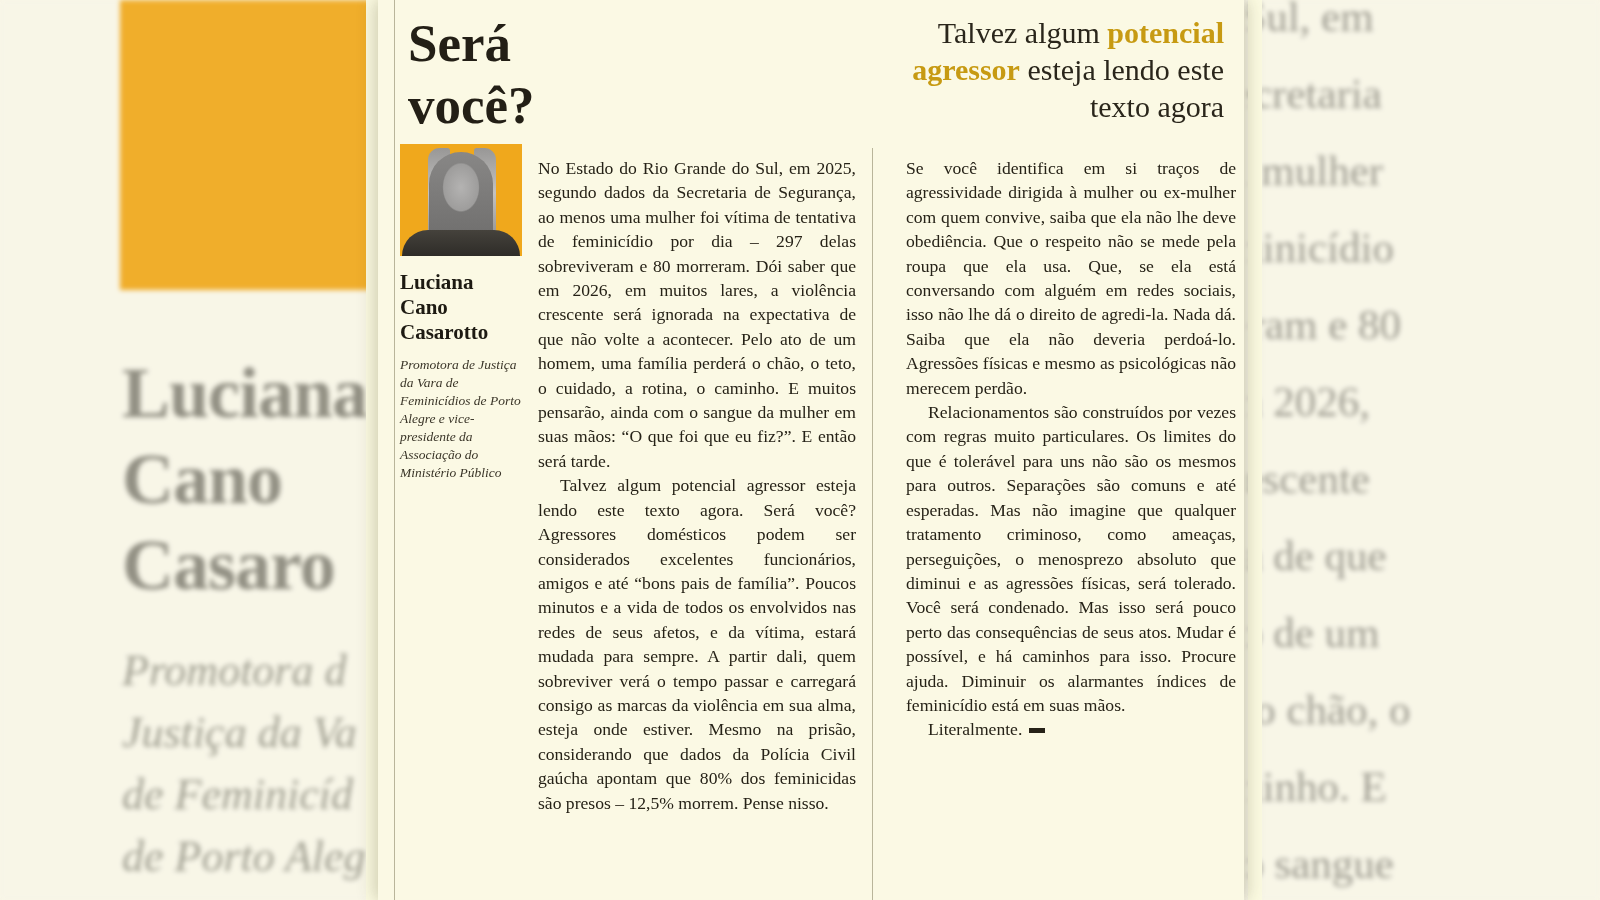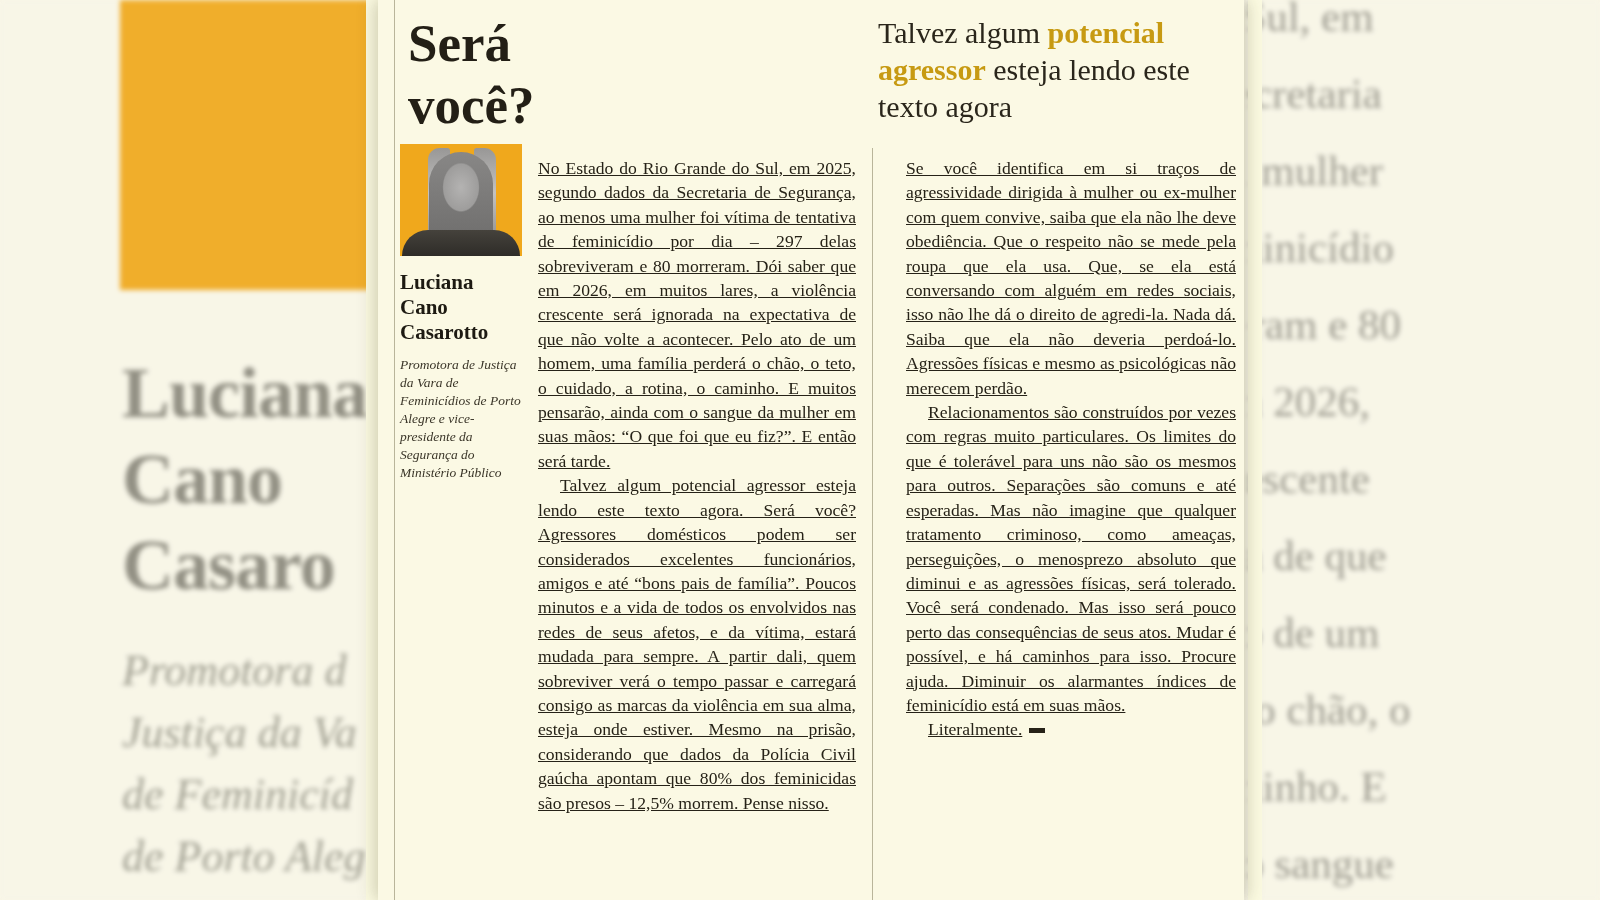--- a/index.html
+++ b/index.html
@@ -118,20 +118,21 @@
     line-height:62px;
     color:#231f16;
     font-family:"Liberation Serif", serif;
   }
 
   
   #pullquote {
     position:absolute;
     left:500px; top:14px;
     width:346px;
+    text-align:right;
     font-size:30px;
     line-height:37px;
     color:#2a261b;
   }
   #pullquote .hl {
     color:#c79a12;
     font-weight:bold;
   }
 
   
@@ -193,21 +194,21 @@
     font-size:17.6px;
     line-height:24.4px;
     color:#262217;
     text-align:justify;
     text-justify:inter-word;
     hyphens:manual;
   }
   #col1 { left:160px; width:318px; }
   #col2 { left:528px; width:330px; }
 
-  .col p { text-indent:0; margin:0;text-decoration:underline; }
+  .col p { text-indent:0; margin:0; }
   .col p + p { text-indent:1.25em; }
 
   .endmark {
     display:inline-block;
     width:16px; height:5px;
     background:#262217;
     margin-left:7px;
     vertical-align:2px;
   }
 </style>
@@ -266,21 +267,21 @@
     </div>
 
     <div id="author">
       <div id="author-photo">
         <div class="hair-l"></div>
         <div class="hair-r"></div>
         <div class="head"></div>
         <div class="shoulders"></div>
       </div>
       <div id="author-name">Luciana Cano Casarotto</div>
-      <div id="author-role">Promotora de Justiça da Vara de Feminicídios de Porto Alegre e vice-presidente da Segurança do Ministério Público</div>
+      <div id="author-role">Promotora de Justiça da Vara de Feminicídios de Porto Alegre e vice-presidente da Associação do Ministério Público</div>
     </div>
 
     <div class="col" id="col1">
       <p>No Estado do Rio Grande do Sul, em 2025, segundo dados da Secretaria de Segurança, ao menos uma mulher foi vítima de tentativa de feminicídio por dia – 297 delas sobreviveram e 80 morreram. Dói saber que em 2026, em muitos lares, a violência crescente será ignorada na expectativa de que não volte a acontecer. Pelo ato de um homem, uma família perderá o chão, o teto, o cuidado, a rotina, o caminho. E muitos pensarão, ainda com o sangue da mulher em suas mãos: “O que foi que eu fiz?”. E então será tarde.</p>
       <p>Talvez algum potencial agressor esteja lendo este texto agora. Será você? Agressores domésticos podem ser considerados excelentes funcionários, amigos e até “bons pais de família”. Poucos minutos e a vida de todos os envolvidos nas redes de seus afetos, e da vítima, estará mudada para sempre. A partir dali, quem sobreviver verá o tempo passar e carregará consigo as marcas da violência em sua alma, esteja onde estiver. Mesmo na prisão, considerando que dados da Polícia Civil gaúcha apontam que 80% dos feminicidas são presos – 12,5% morrem. Pense nisso.</p>
     </div>
 
     <div class="col" id="col2">
       <p>Se você identifica em si traços de agressividade dirigida à mulher ou ex-mulher com quem convive, saiba que ela não lhe deve obediência. Que o respeito não se mede pela roupa que ela usa. Que, se ela está conversando com alguém em redes sociais, isso não lhe dá o direito de agredi-la. Nada dá. Saiba que ela não deveria perdoá-lo. Agressões físicas e mesmo as psicológicas não merecem perdão.</p>
       <p>Relacionamentos são construídos por vezes com regras muito particulares. Os limites do que é tolerável para uns não são os mesmos para outros. Separações são comuns e até esperadas. Mas não imagine que qualquer tratamento criminoso, como ameaças, perseguições, o menosprezo absoluto que diminui e as agressões físicas, será tolerado. Você será condenado. Mas isso será pouco perto das consequências de seus atos. Mudar é possível, e há caminhos para isso. Procure ajuda. Diminuir os alarmantes índices de feminicídio está em suas mãos.</p>

